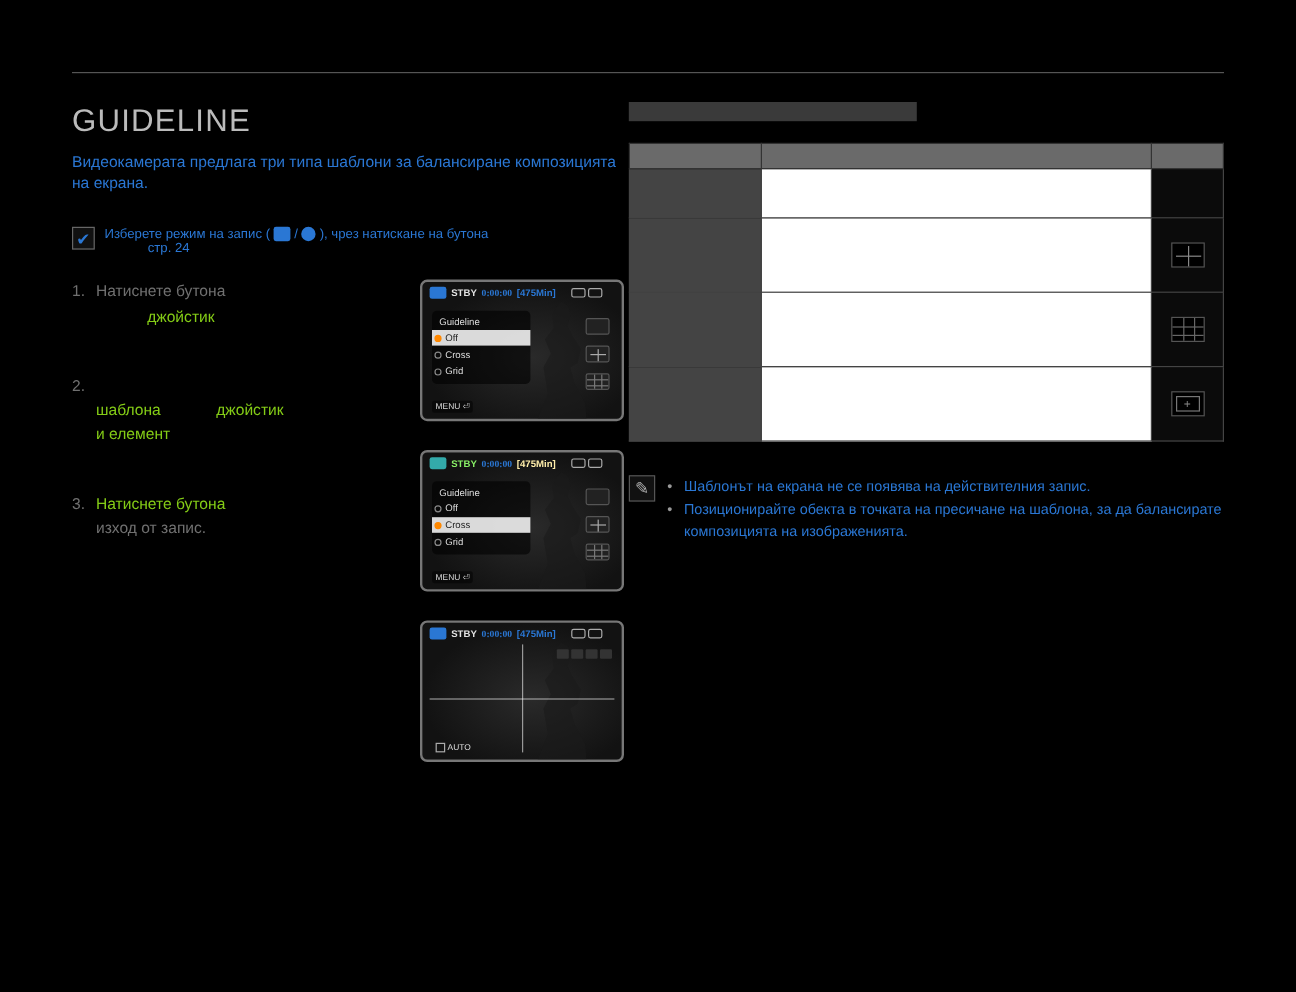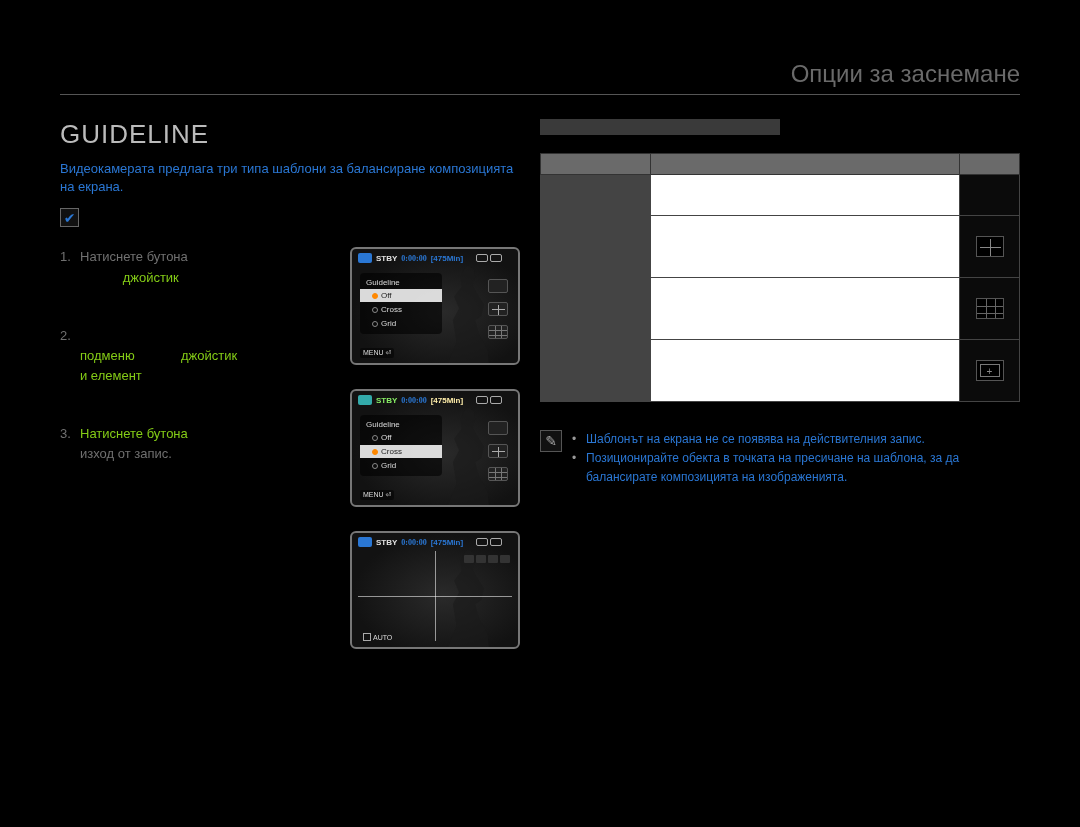--- a/index.html
+++ b/index.html
@@ -24,41 +24,41 @@
     color: #6a6a6a;
     margin-bottom: 6px;
   }
   .hr-line {
     height: 1px;
     background: #555;
     margin-bottom: 24px;
   }
   .content {
     display: flex;
-    gap: 20px;
+    gap: 4px;
   }
   .left-col {
     width: 460px;
     flex: 0 0 460px;
   }
   .right-col {
     flex: 1;
   }
   .section-title {
     font-size: 26px;
     color: #bbb;
     letter-spacing: 1px;
     margin-bottom: 10px;
     font-weight: normal;
   }
   .blurb {
     font-size: 13px;
     color: #2a77d4;
     line-height: 1.4;
-    margin-bottom: 12px;
+    margin-bottom: 27px;
   }
   .preselect-row {
     display: flex;
     align-items: flex-start;
     gap: 8px;
     margin: 8px 0 20px;
     font-size: 11px;
     color: #2a77d4;
   }
   .check-box-icon {
@@ -149,21 +149,21 @@
     width: 82px;
     background: rgba(0,0,0,0.58);
     border-radius: 4px;
     padding: 3px 0;
     font-size: 8px;
   }
   .menu-panel .menu-title {
     color: #ddd; padding: 2px 6px; font-size: 8px;
   }
   .menu-panel .menu-item {
-    padding: 2px 12px;
+    padding: 2px 2px;
     color: #ddd;
     display: flex; align-items: center; gap: 3px;
     margin-bottom: 1px;
   }
   .menu-panel .menu-item .dot {
     width: 6px; height: 6px; border-radius: 50%; border: 1px solid #888;
     display: inline-block;
   }
   .menu-panel .menu-item .dot.on { background: #f80; border-color: #f80; }
   .menu-panel .menu-item.sel {
@@ -325,52 +325,65 @@
     position: absolute;
     left: 0;
     color: #999;
   }
 </style>
 </head>
 <body>
 
 <div class="page">
 
-  <div class="pre-title">Опции за заснемане</div>
   <div class="hr-line"></div>
 
   <div class="content">
 
     <div class="left-col">
 
       <h2 class="section-title">GUIDELINE</h2>
       <p class="blurb">Видеокамерата предлага три типа шаблони за балансиране композицията на екрана.</p>
 
       <div class="preselect-row">
         <div class="check-box-icon">✔</div>
+        <div>
+          <span>Изберете режим на запис (</span>
+          <span class="mode-icons">
+            <span class="mode-icon"></span>
+          </span>
+          <span> / </span>
+          <span class="mode-icons">
+            <span class="mode-icon" style="border-radius:50%;width:12px;height:12px;"></span>
+          </span>
+          <span>), чрез натискане на бутона</span>
+          <br>
+          <span style="visibility:hidden">MODE</span>
+          <span>стр. 24</span>
+        </div>
       </div>
 
       <div class="steps">
 
         <div class="steps-text">
 
           <div class="step">
             <span class="step-num">1.</span>
             <span class="step-body">
               <span>Натиснете бутона </span><br>
               <span style="visibility:hidden">xxxxxx</span>
               <span class="blue">джойстик</span>
             </span>
           </div>
 
           <div class="step">
             <span class="step-num">2.</span>
             <span class="step-body">
               <br>
-              <span class="blue">подменю </span>
+              <span class="blue">шаблона </span>
               <span style="visibility:hidden">xxxxxx</span>
               <span class="blue">джойстик</span><br>
               <span class="blue">и елемент </span>
             </span>
           </div>
 
           <div class="step" style="margin-bottom:0">
             <span class="step-num">3.</span>
             <span class="step-body">
               <span class="blue">Натиснете бутона </span><br>

